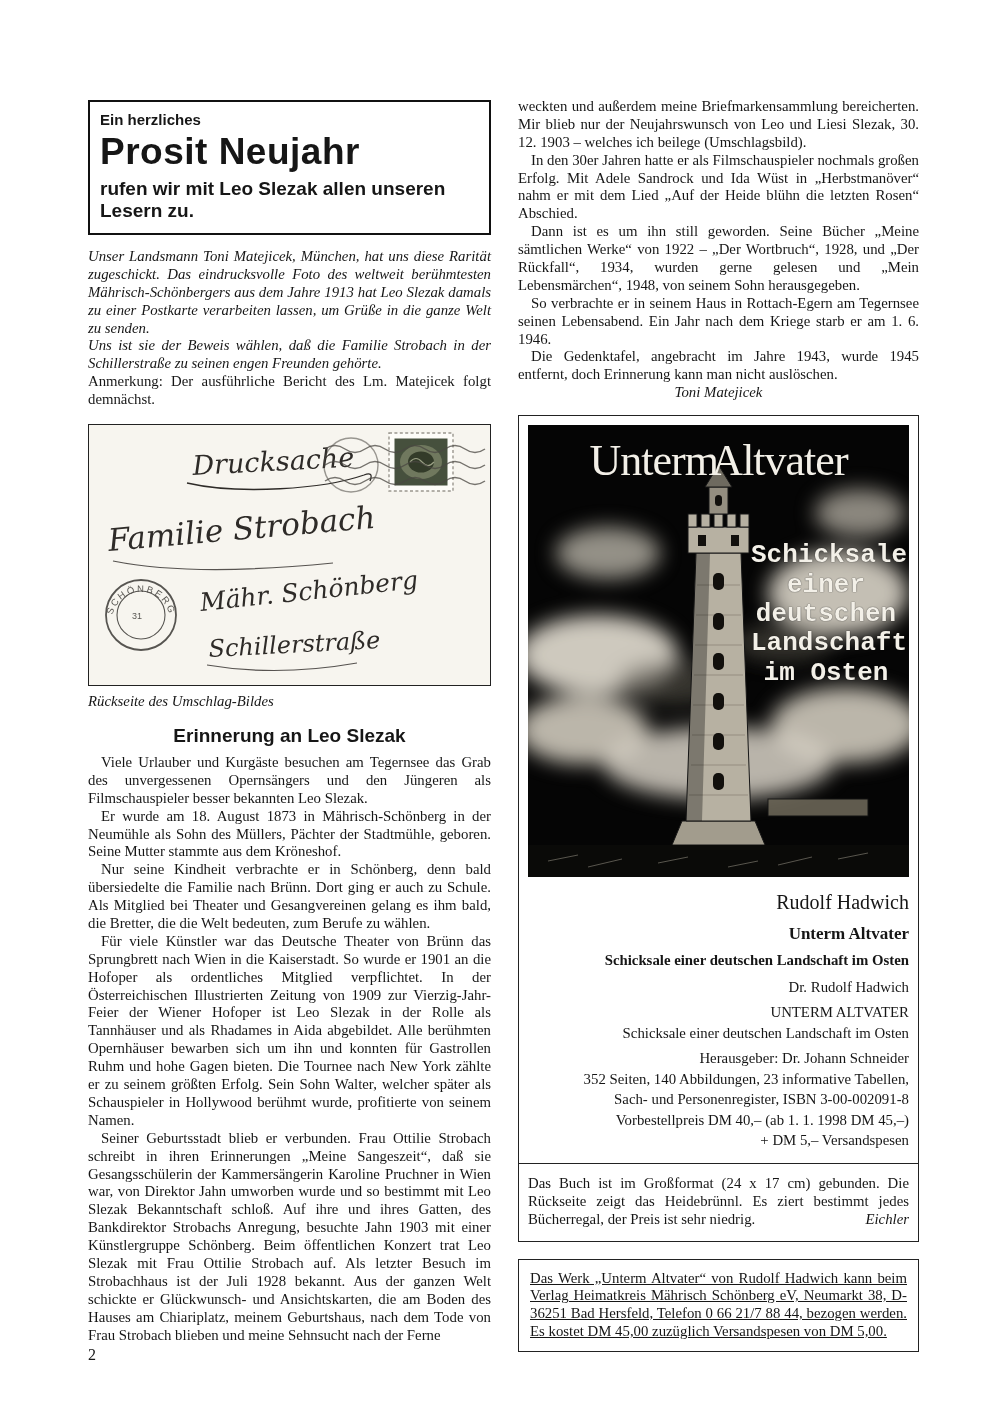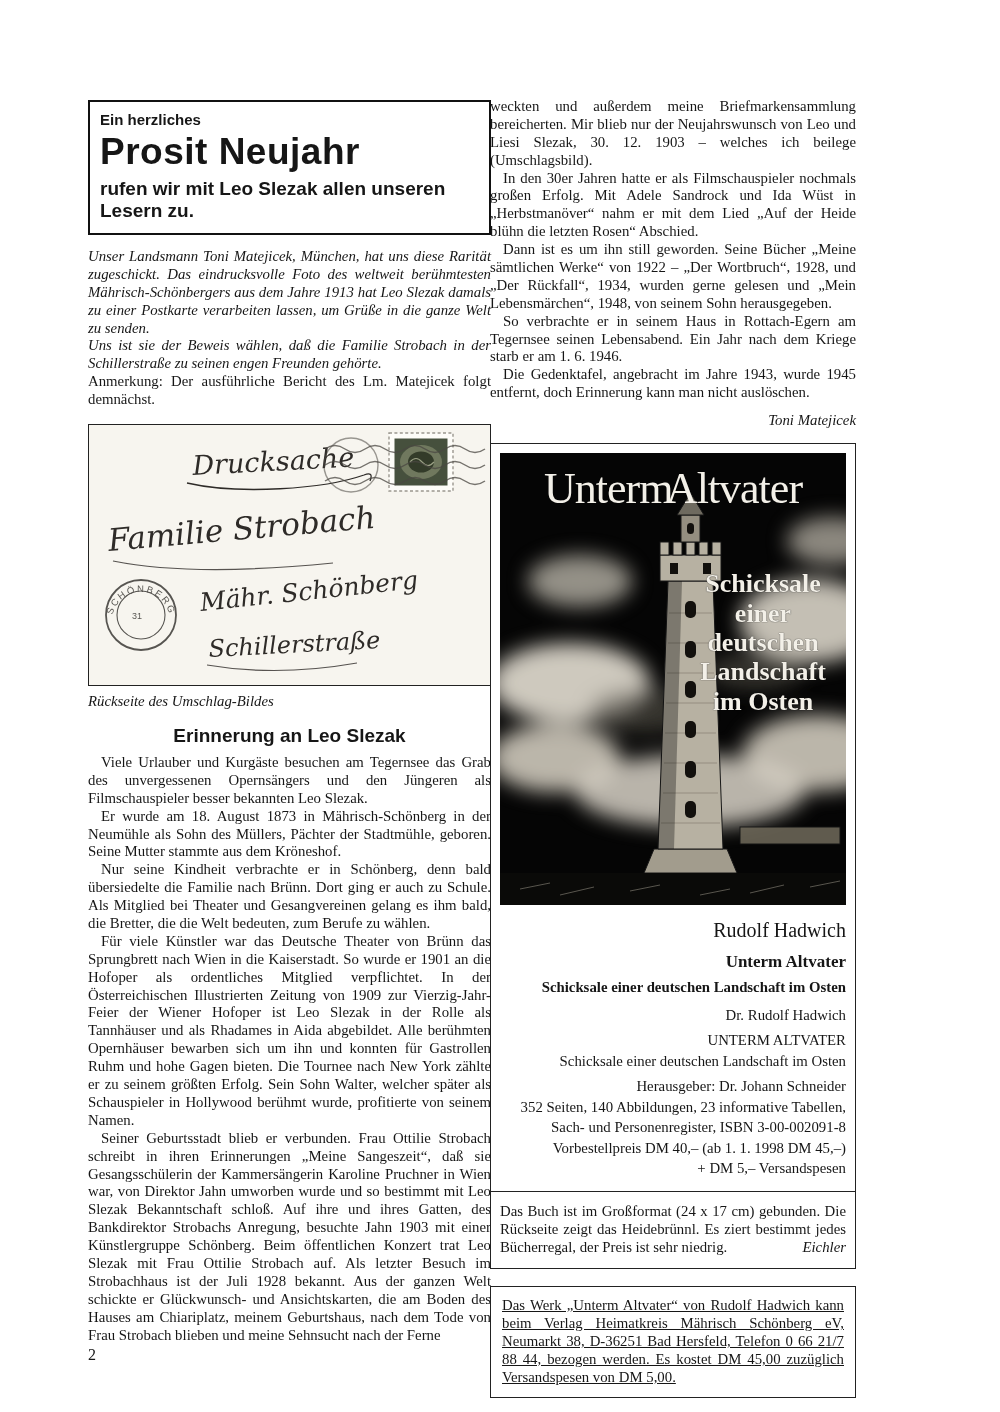--- a/index.html
+++ b/index.html
@@ -6,21 +6,21 @@
   html, body { margin: 0; padding: 0; }
   body {
     width: 1000px; height: 1412px;
     background: #ffffff;
     position: relative;
     font-family: "Liberation Serif", serif;
     color: #161616;
     overflow: hidden;
   }
   .col-left  { position: absolute; left: 88px;  top: 100px; width: 403px; }
-  .col-right { position: absolute; left: 490px; top: 98px;  width: 366px; }
+  .col-right { position: absolute; left: 518px; top: 98px;  width: 401px; }
 
   .body-text { font-size: 14.8px; line-height: 1.21; text-align: justify; }
   .body-text p { margin: 0; }
   .indent { text-indent: 13px; }
 
   
   .banner {
     border: 2px solid #111;
     text-align: left;
     padding: 9px 10px 11px;
@@ -45,36 +45,36 @@
   .caption { font-style: italic; font-size: 14.8px; margin-top: 7px; }
 
   .article-heading {
     font-family: "Liberation Sans", sans-serif;
     font-weight: bold; font-size: 19px;
     text-align: center; margin: 15px 0 7px;
   }
   .article p + p { margin-top: 0; }
 
   
-  .sig { text-align: right; font-style: italic; margin-top: 10px; font-size: 14.8px; }
+  .sig { text-align: center; font-style: italic; margin-top: 0; font-size: 14.8px; }
 
   .book-box { border: 1px solid #222; margin-top: 14px; padding: 9px 9px 12px; }
   .cover { position: relative; background: #000; height: 452px; overflow: hidden; }
   .cover svg { position: absolute; left: 0; top: 0; }
   .cover-title {
     position: absolute; top: 10px; left: 0; right: 0;
     text-align: center; color: #f3f0e8;
     font-family: "Liberation Serif", serif;
     font-size: 44px; word-spacing: -0.32em; letter-spacing: -1px;
     z-index: 3;
   }
   .cover-sub {
     position: absolute; top: 116px; right: 8px; width: 150px;
     text-align: center; color: #f3f0e8; z-index: 3;
-    font-family: Liberation Serif, serif;
+    font-family: Liberation Mono, monospace;
     font-weight: bold; font-size: 26px; line-height: 1.13;
     text-shadow: 0 0 1px #000;
   }
 
   .book-details { text-align: right; margin-top: 13px; font-size: 14.8px; line-height: 1.25; }
   .bd-author   { font-size: 20px; margin-bottom: 8px; }
   .bd-title    { font-size: 17px; font-weight: bold; margin-bottom: 6px; }
   .bd-subtitle { font-size: 14.8px; font-weight: bold; margin-bottom: 9px; }
   .bd-line     { margin-bottom: 2px; }
   .bd-gap      { margin-top: 7px; }

